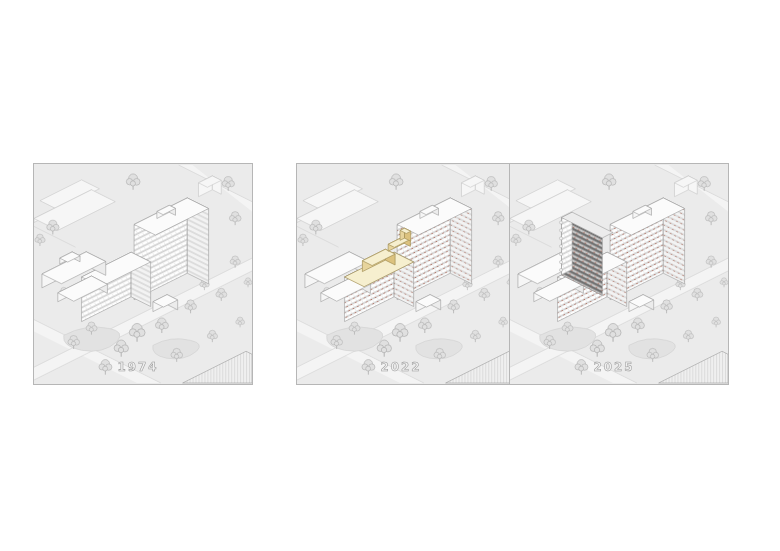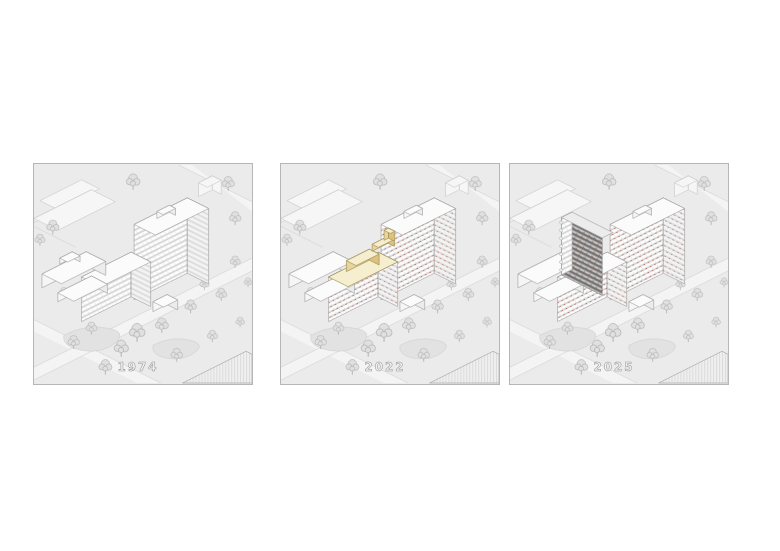--- a/index.html
+++ b/index.html
@@ -8,21 +8,21 @@
     --highlight-roof:#f6efcf; --highlight-wall:#e7d49c; --highlight-wall-dark:#dcc27e;
     --highlight-line:#a28f55; --extension-band:#6f6f6f; --extension-bg:#c9c9c9;
     --accent-red:#a2523e; --label-fill:#f0f0f0; --label-line:#9a9a9a;
     --road:#f4f4f4; --lawn:#e2e2e2;
   }
   html,body{margin:0;padding:0;}
   body{width:780px;height:551px;background:var(--page-bg);font-family:"DejaVu Sans",sans-serif;overflow:hidden;}
   .canvas{position:relative;width:780px;height:391px;background:var(--page-bg);}
   .panel{position:absolute;top:163px;width:218px;height:220px;margin:0;
          border:1px solid var(--panel-border);background:var(--panel-bg);box-sizing:content-box;}
-  .panel-1{left:33px;} .panel-2{left:280px;} .panel-3{left:509px;}
+  .panel-1{left:33px;} .panel-2{left:296px;} .panel-3{left:509px;}
   .panel svg{display:block;width:100%;height:100%;}
   .defs-holder{position:absolute;width:0;height:0;overflow:hidden;}
   
   .panelbg{fill:var(--panel-bg);}
   .road{fill:var(--road);}
   .curb{stroke:#cfcfcf;stroke-width:.6;fill:none;}
   .lawn{fill:var(--lawn);stroke:#c9c9c9;stroke-width:.5;}
   .bgb{fill:#f6f6f6;stroke:#c6c6c6;stroke-width:.6;}
   .ln{stroke:var(--drawing-line);stroke-width:.6;stroke-linejoin:round;}
   .roof{fill:#fbfbfb;}

